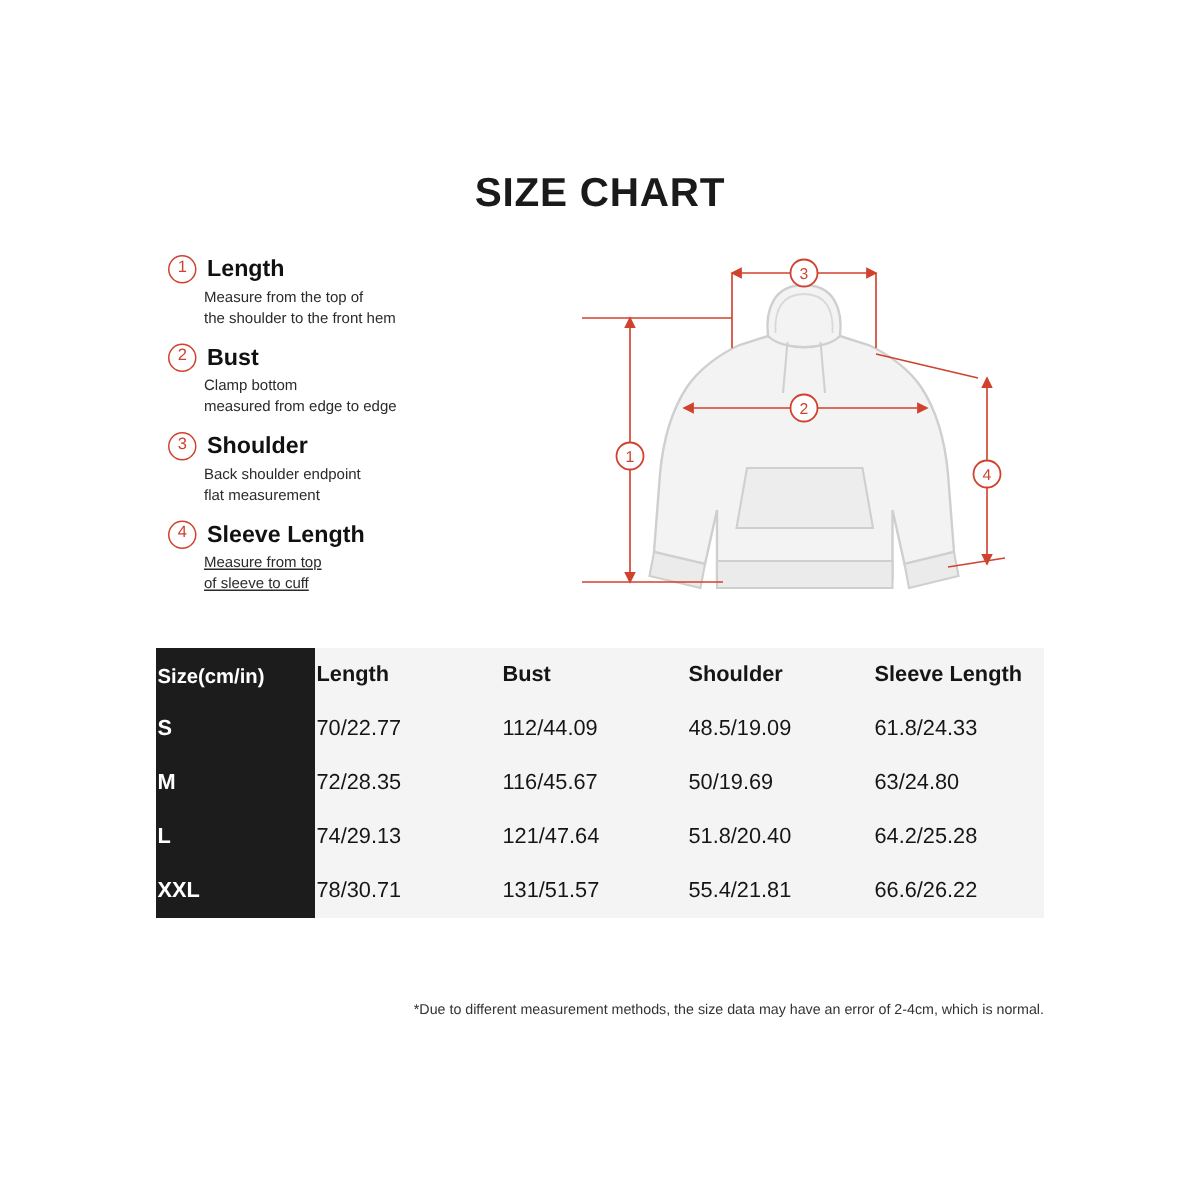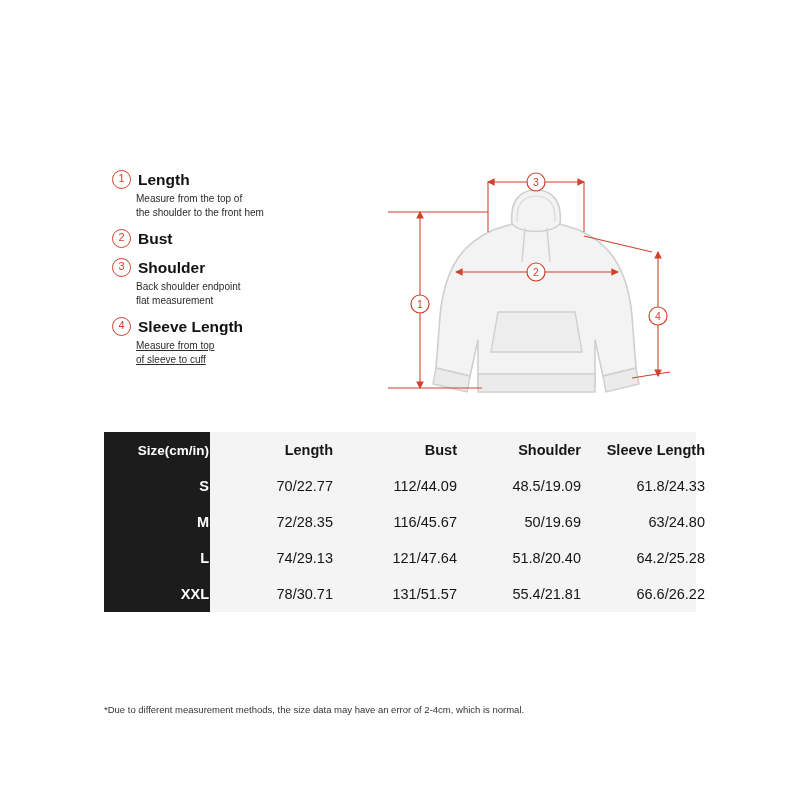--- a/index.html
+++ b/index.html
@@ -95,21 +95,21 @@
     background: #f4f4f4;
   }
   table.size-table {
     border-collapse: collapse;
     width: 592px;
     table-layout: fixed;
   }
   table.size-table td, table.size-table th {
     height: 34px;
     font-size: 14.5px;
-    text-align: right;
+    text-align: left;
     vertical-align: middle;
     color: #151515;
     font-weight: normal;
   }
   table.size-table th {
     font-weight: bold;
     font-size: 14.5px;
   }
   
   table.size-table td.c0, table.size-table th.c0 {
@@ -121,49 +121,52 @@
   }
   table.size-table th.c0 { font-size: 13.5px; }
   .col-len { width: 122px; }
   .col-bust { width: 122px; }
   .col-sh { width: 122px; }
   .col-sl { width: 122px; }
 
   .footnote {
     position: absolute;
     left: 104px;
-    top: 704px;
+    top: 668px;
     width: 592px;
-    text-align: left;
+    text-align: right;
     font-size: 9.5px;
     color: #333;
   }
 </style>
 </head>
 <body>
 
 <div class="page">
 
+  <div class="title">SIZE CHART</div>
 
   <div class="legend">
 
     <div class="legend-item">
       <div class="legend-head">
         <span class="num-circle">1</span>
         <span class="legend-title">Length</span>
       </div>
       <div class="legend-desc" style="white-space:pre-line;">Measure from the top of
 the shoulder to the front hem</div>
     </div>
 
     <div class="legend-item">
       <div class="legend-head">
         <span class="num-circle">2</span>
         <span class="legend-title">Bust</span>
       </div>
+      <div class="legend-desc" style="white-space:pre-line;">Clamp bottom
+measured from edge to edge</div>
     </div>
 
     <div class="legend-item">
       <div class="legend-head">
         <span class="num-circle">3</span>
         <span class="legend-title">Shoulder</span>
       </div>
       <div class="legend-desc" style="white-space:pre-line;">Back shoulder endpoint
 flat measurement</div>
     </div>

